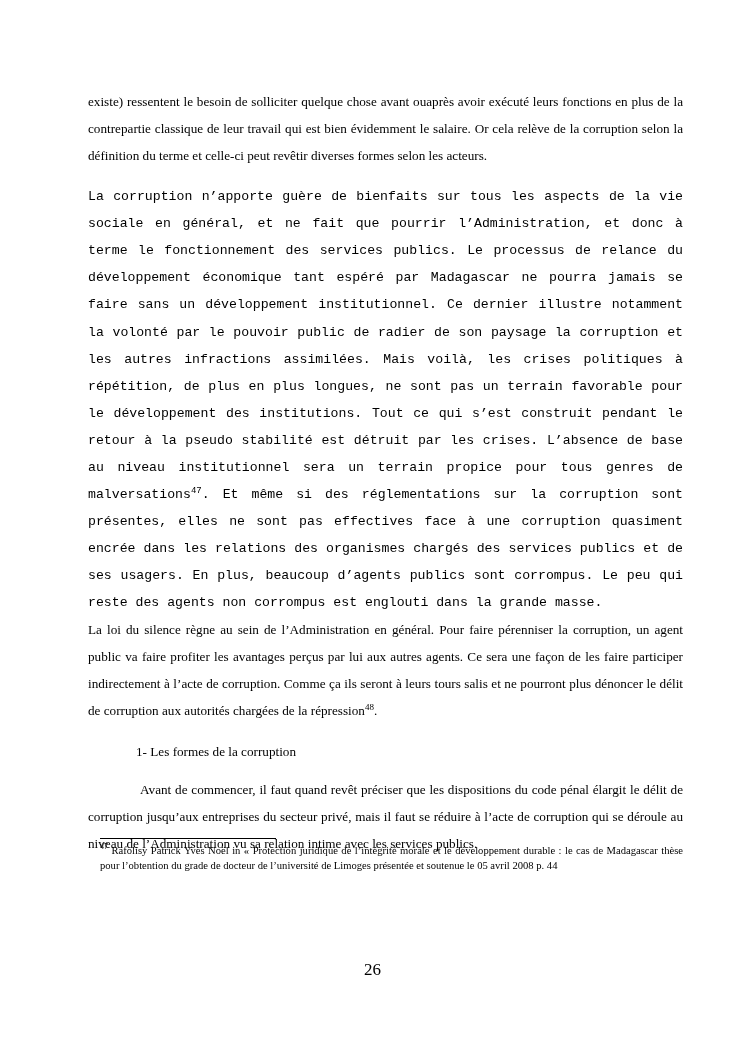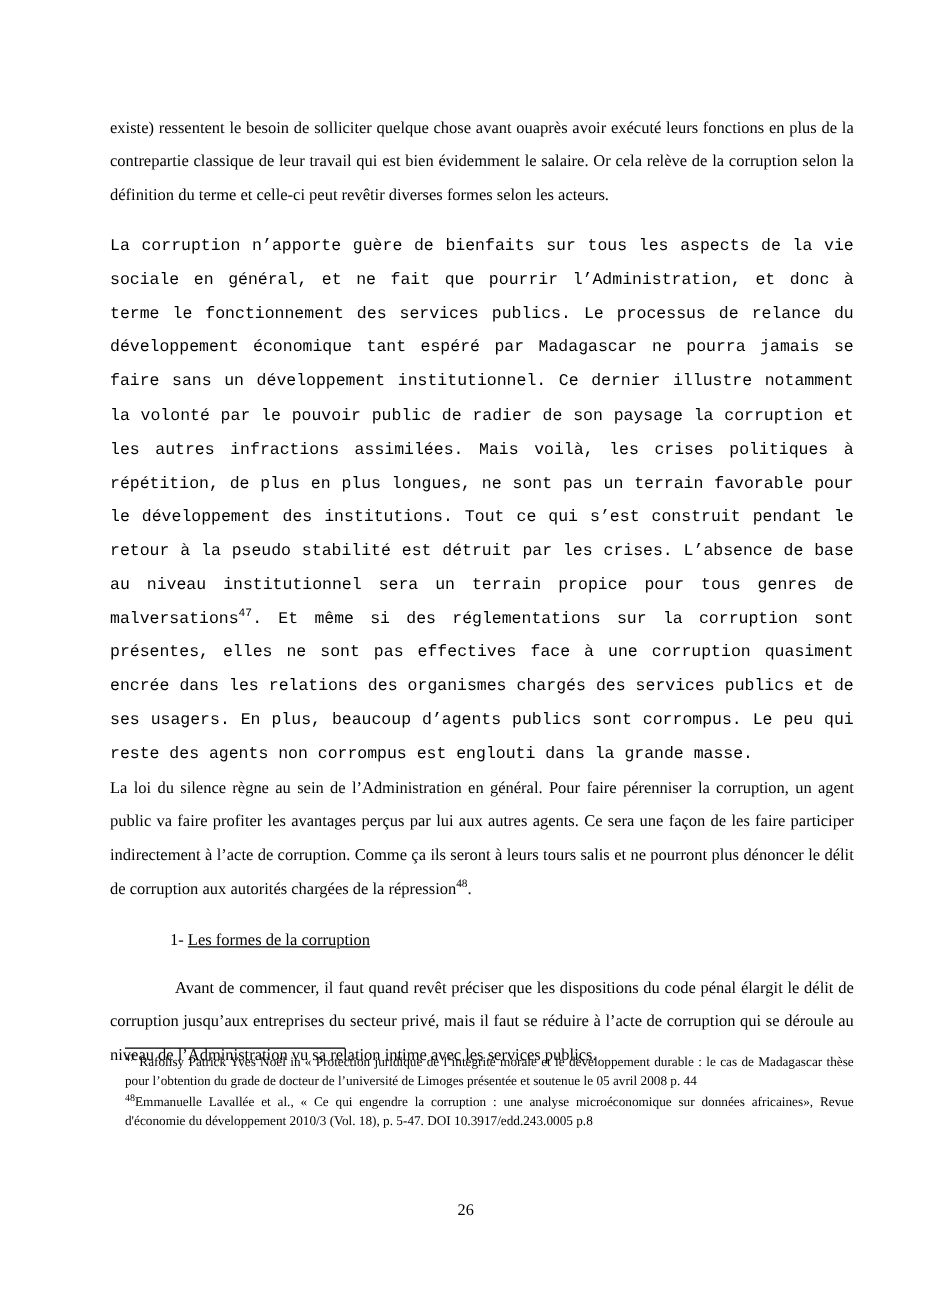--- a/index.html
+++ b/index.html
@@ -40,21 +40,20 @@
     vertical-align: super;
     line-height: 0;
   }
   .heading-line {
     font-size: 13.2px;
     line-height: 2.05;
     margin: 12px 0 10px 0;
     padding-left: 48px;
   }
   .heading-line .underline {
-    text-decoration: underline;
     text-align: center;
   }
   .para-indent {
     text-indent: 52px;
   }
   .footnote-rule {
     width: 176px;
     height: 0;
     border-top: 1px solid #000;
     margin: 6px 0 4px 0;
@@ -69,21 +68,21 @@
   }
   .footnote sup {
     font-size: 8px;
   }
   .page-number {
     position: absolute;
     left: 0;
     right: 0;
     top: 960px;
     text-align: center;
-    font-size: 13px;
+    font-size: 17px;
   }
   .footnote-area {
     position: absolute;
     left: 100px;
     right: 62px;
     top: 832px;
   }
 </style>
 </head>
 <body>
@@ -98,19 +97,18 @@
 
   <p class="heading-line"><span>1-</span> <span class="underline">Les formes de la corruption</span></p>
 
   <p class="body-text para-indent">Avant de commencer, il faut quand revêt préciser que les dispositions du code pénal élargit le délit de corruption jusqu’aux entreprises du secteur privé, mais il faut se réduire à l’acte de corruption qui se déroule au niveau de l’Administration vu sa relation intime avec les services publics.</p>
 
 
   <div class="footnote-area">
     <div class="footnote-rule"></div>
     <div class="footnotes">
       <p class="footnote"><sup>47</sup><span> Rafolisy Patrick Yves Noël in « Protection juridique de l’intégrité morale et le développement durable : le cas de Madagascar thèse pour l’obtention du grade de docteur de l’université de Limoges présentée et soutenue le 05 avril 2008 p. 44</span></p>
-      <p class="footnote"><sup>48</sup><span>Emmanuelle Lavallée et al., « Ce qui engendre la corruption : une analyse microéconomique sur données africaines», Revue d'économie du développement 2010/3 (Vol. 18), p. 5-47. DOI 10.3917/edd.243.0005 p.8</span></p>
     </div>
   </div>
 
   <div class="page-number">26</div>
 
 </div>
 
 </body></html>

